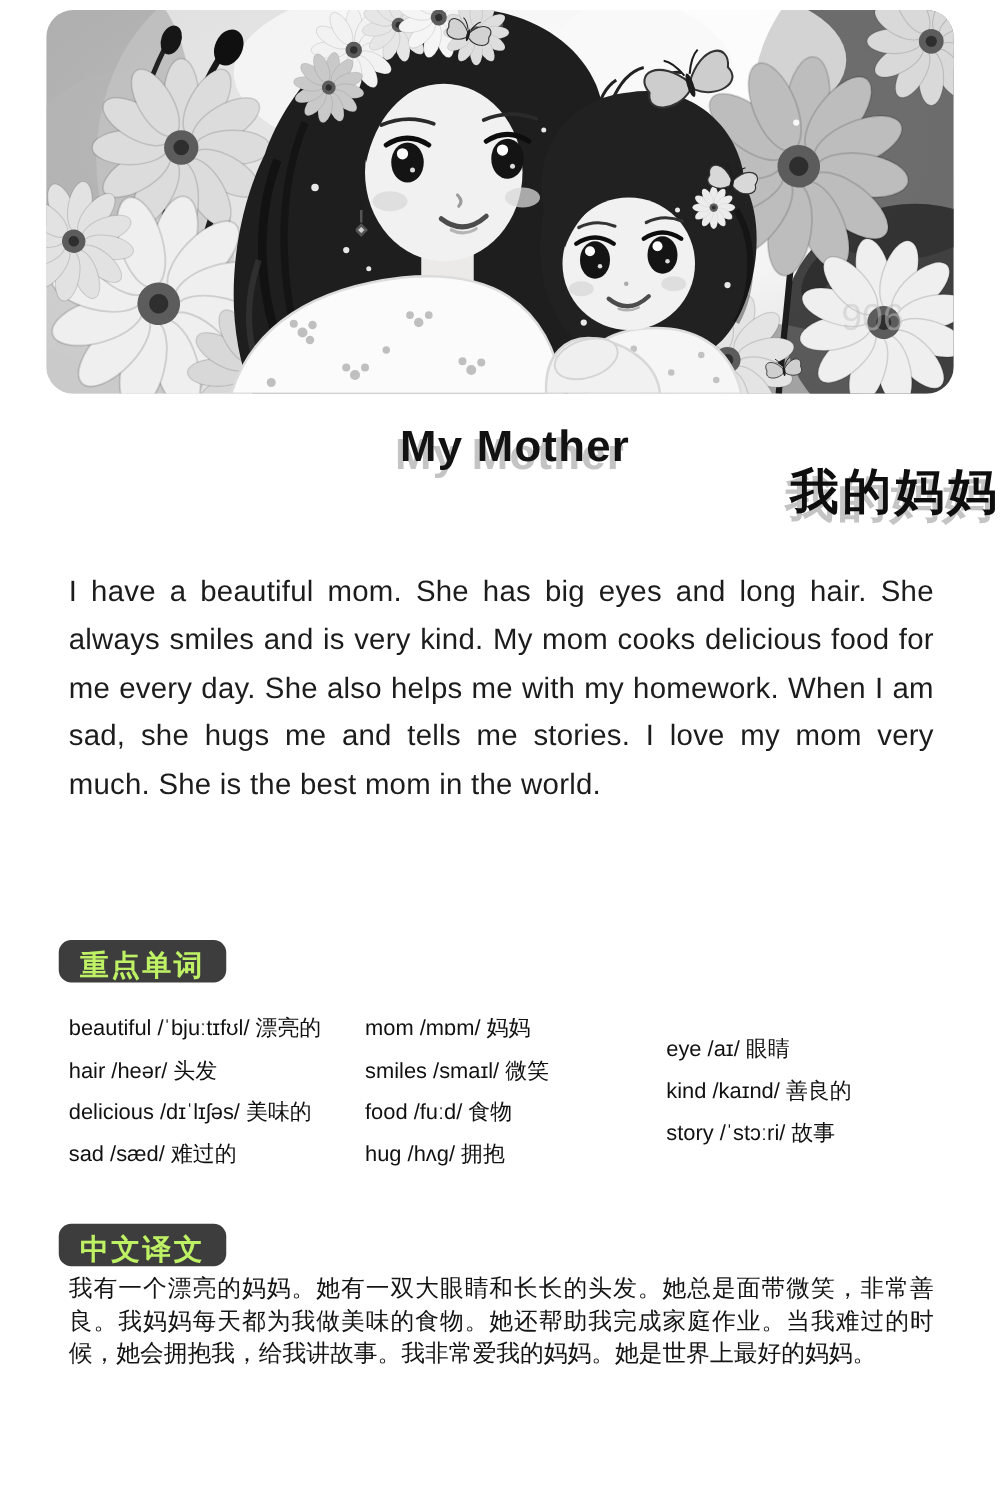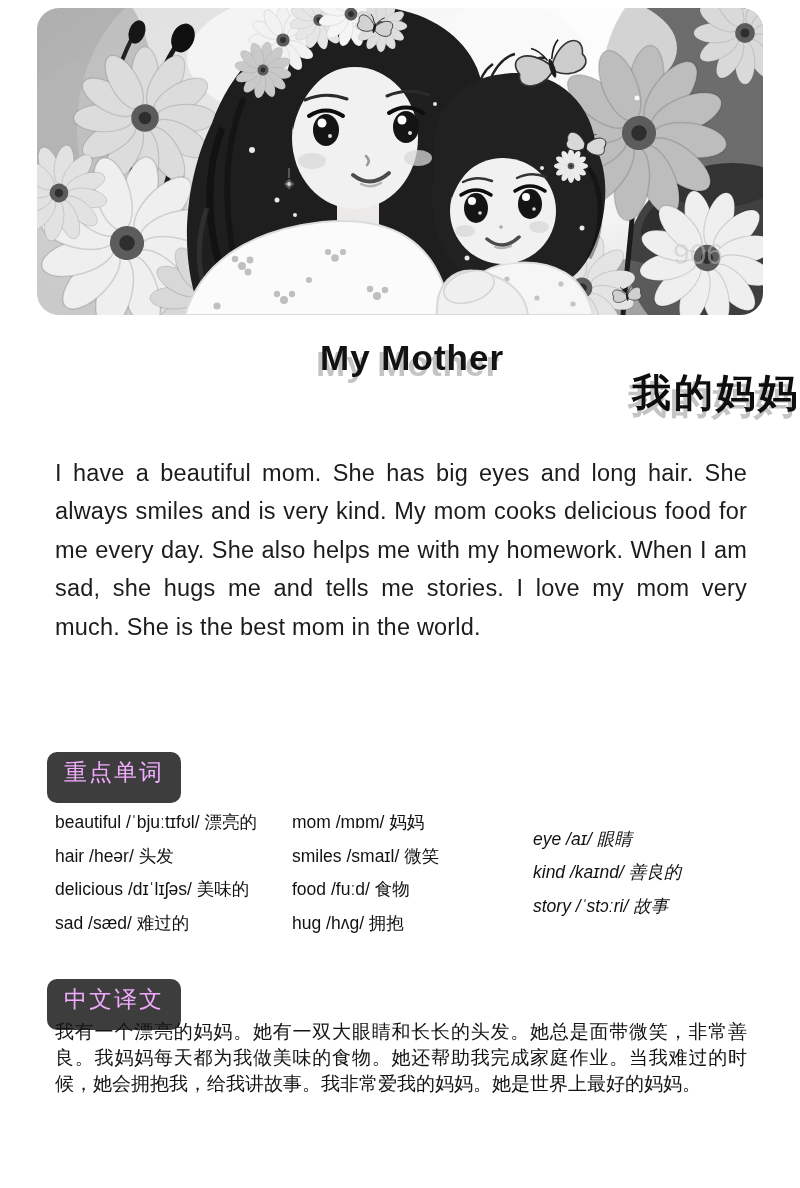--- a/index.html
+++ b/index.html
@@ -32,36 +32,36 @@
   
   .story{
     position:absolute;left:55px;top:430px;width:692px;
     font-size:23.5px;line-height:38.5px;color:#1c1c1c;
     text-align:justify;text-align-last:left;letter-spacing:.2px;
   }
 
   
   .badge{
     position:absolute;left:47px;display:inline-block;
-    background:#3d3d3d;color:#f0abfc;font-weight:400;
+    background:#3d3d3d;color:#bef264;font-weight:700;
     font-size:23px;letter-spacing:2px;line-height:1;
-    padding:9px 17px 19px;border-radius:10px;
+    padding:9px 17px 2px;border-radius:10px;
   }
   .badge-vocab{top:752px;}
   .badge-trans{top:979px;}
 
   
   .vocab{
     position:absolute;left:55px;top:806px;width:700px;
     display:flex;align-items:center;
     font-size:17.5px;line-height:33.5px;color:#111;
   }
   .vocab .col1{width:237px;}
   .vocab .col2{width:241px;}
-  .vocab .col3{width:218px;font-style:italic;}
+  .vocab .col3{width:218px;}
   .vocab-item{white-space:normal;}
 
   
   .trans-text{
     position:absolute;left:55px;top:1000px;width:692px;
     font-size:19px;line-height:26px;color:#141414;
     text-align:justify;text-align-last:left;
   }
 </style>
 </head>

